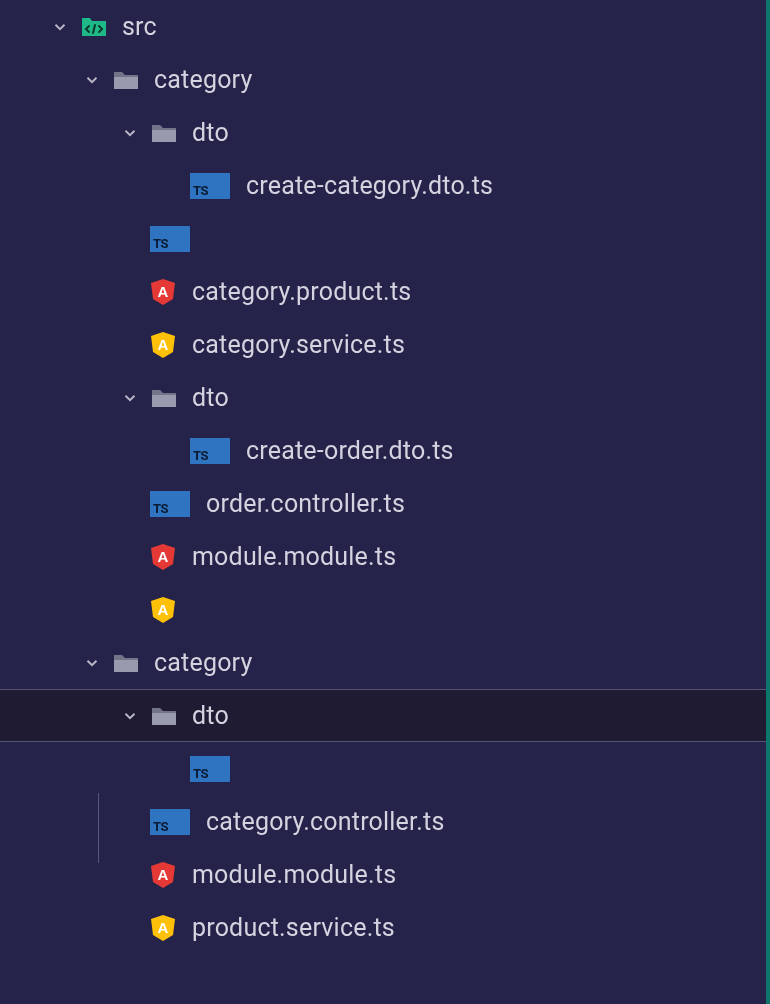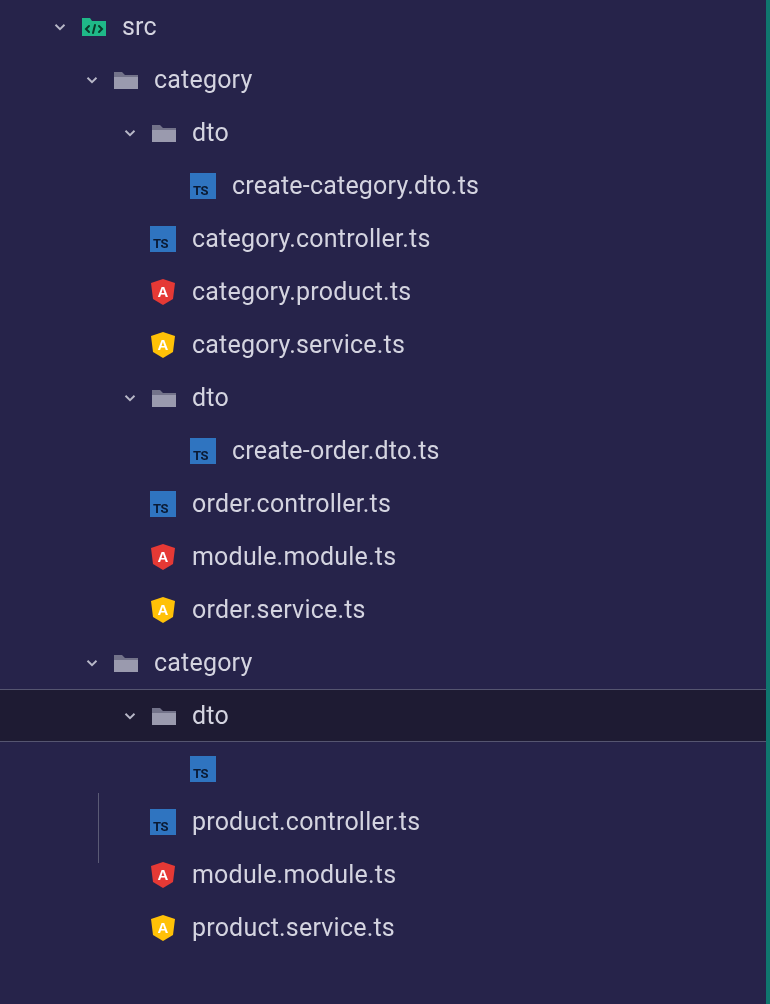--- a/index.html
+++ b/index.html
@@ -69,21 +69,21 @@
       margin-right: 14px;
       flex-shrink: 0;
     }
     .label {
       color: #d4d4e0;
       font-size: 25px;
       letter-spacing: 0.2px;
     }
     
     .icon-ts {
-      width: 26px;
+      width: 40px;
       height: 26px;
       background: #2f74c0;
       display: inline-flex;
       align-items: flex-end;
       justify-content: flex-start;
       padding: 0 0 2px 3px;
       margin-right: 16px;
     }
     .icon-ts-text {
       color: #0a1a33;
@@ -172,141 +172,139 @@
     <span class="icon-ts-text">TS</span>
   </span>
       <span class="label">create-category.dto.ts</span>
     </div>
     <div class="tree-row">
       <span class="indent" style="width:100px"></span>
       <span class="chevron-spacer"></span>
       <span class="icon-ts">
     <span class="icon-ts-text">TS</span>
   </span>
+    </div>
+    <div class="tree-row">
+      <span class="indent" style="width:100px"></span>
+      <span class="chevron-spacer"></span>
+      <span class="icon-shield">
+    <svg viewBox="0 0 26 28">
+      <path d="M13 1 L25 5 L23 21 L13 27 L3 21 L1 5 Z" fill="#e53935"></path>
+      <text x="13" y="19" text-anchor="middle" font-family="Arial" font-weight="700" font-size="15" fill="#ffffff">A</text>
+    </svg>
+  </span>
+      <span class="label">category.product.ts</span>
+    </div>
+    <div class="tree-row">
+      <span class="indent" style="width:100px"></span>
+      <span class="chevron-spacer"></span>
+      <span class="icon-shield">
+    <svg viewBox="0 0 26 28">
+      <path d="M13 1 L25 5 L23 21 L13 27 L3 21 L1 5 Z" fill="#ffc107"></path>
+      <text x="13" y="19" text-anchor="middle" font-family="Arial" font-weight="700" font-size="15" fill="#ffffff">A</text>
+    </svg>
+  </span>
+      <span class="label">category.service.ts</span>
+    </div>
+    <div class="tree-row">
+      <span class="indent" style="width:100px"></span>
+      <span class="chevron">
+    <svg viewBox="0 0 24 24">
+          <polyline points="6 9 12 15 18 9"></polyline>
+        </svg>
+  </span>
+      <span class="icon">
+    <svg viewBox="0 0 28 24">
+      <path d="M2 4 L10 4 L13 7 L26 7 L26 21 L2 21 Z" fill="#73738a"></path>
+      <path d="M2 9 L26 9 L26 21 L2 21 Z" fill="#9a9aae"></path>
+    </svg>
+  </span>
+      <span class="label">dto</span>
+    </div>
+    <div class="tree-row">
+      <span class="indent" style="width:140px"></span>
+      <span class="chevron-spacer"></span>
+      <span class="icon-ts">
+    <span class="icon-ts-text">TS</span>
+  </span>
+      <span class="label">create-order.dto.ts</span>
+    </div>
+    <div class="tree-row">
+      <span class="indent" style="width:100px"></span>
+      <span class="chevron-spacer"></span>
+      <span class="icon-ts">
+    <span class="icon-ts-text">TS</span>
+  </span>
+      <span class="label">order.controller.ts</span>
+    </div>
+    <div class="tree-row">
+      <span class="indent" style="width:100px"></span>
+      <span class="chevron-spacer"></span>
+      <span class="icon-shield">
+    <svg viewBox="0 0 26 28">
+      <path d="M13 1 L25 5 L23 21 L13 27 L3 21 L1 5 Z" fill="#e53935"></path>
+      <text x="13" y="19" text-anchor="middle" font-family="Arial" font-weight="700" font-size="15" fill="#ffffff">A</text>
+    </svg>
+  </span>
+      <span class="label">module.module.ts</span>
+    </div>
+    <div class="tree-row">
+      <span class="indent" style="width:100px"></span>
+      <span class="chevron-spacer"></span>
+      <span class="icon-shield">
+    <svg viewBox="0 0 26 28">
+      <path d="M13 1 L25 5 L23 21 L13 27 L3 21 L1 5 Z" fill="#ffc107"></path>
+      <text x="13" y="19" text-anchor="middle" font-family="Arial" font-weight="700" font-size="15" fill="#ffffff">A</text>
+    </svg>
+  </span>
+    </div>
+    <div class="tree-row">
+      <span class="indent" style="width:62px"></span>
+      <span class="chevron">
+    <svg viewBox="0 0 24 24">
+          <polyline points="6 9 12 15 18 9"></polyline>
+        </svg>
+  </span>
+      <span class="icon">
+    <svg viewBox="0 0 28 24">
+      <path d="M2 4 L10 4 L13 7 L26 7 L26 21 L2 21 Z" fill="#73738a"></path>
+      <path d="M2 9 L26 9 L26 21 L2 21 Z" fill="#9a9aae"></path>
+    </svg>
+  </span>
+      <span class="label">category</span>
+    </div>
+    <div class="tree-row selected">
+      <span class="indent" style="width:100px"></span>
+      <span class="chevron">
+    <svg viewBox="0 0 24 24">
+          <polyline points="6 9 12 15 18 9"></polyline>
+        </svg>
+  </span>
+      <span class="icon">
+    <svg viewBox="0 0 28 24">
+      <path d="M2 4 L10 4 L13 7 L26 7 L26 21 L2 21 Z" fill="#73738a"></path>
+      <path d="M2 9 L26 9 L26 21 L2 21 Z" fill="#9a9aae"></path>
+    </svg>
+  </span>
+      <span class="label">dto</span>
+    </div>
+    <div class="tree-row">
+      <span class="indent" style="width:140px"></span>
+      <span class="chevron-spacer"></span>
+      <span class="icon-ts">
+    <span class="icon-ts-text">TS</span>
+  </span>
+    </div>
+    <div class="tree-row">
+      <span class="indent" style="width:100px"></span>
+      <span class="chevron-spacer"></span>
+      <span class="icon-ts">
+    <span class="icon-ts-text">TS</span>
+  </span>
       <span class="label">category.controller.ts</span>
-    </div>
-    <div class="tree-row">
-      <span class="indent" style="width:100px"></span>
-      <span class="chevron-spacer"></span>
-      <span class="icon-shield">
-    <svg viewBox="0 0 26 28">
-      <path d="M13 1 L25 5 L23 21 L13 27 L3 21 L1 5 Z" fill="#e53935"></path>
-      <text x="13" y="19" text-anchor="middle" font-family="Arial" font-weight="700" font-size="15" fill="#ffffff">A</text>
-    </svg>
-  </span>
-      <span class="label">category.product.ts</span>
-    </div>
-    <div class="tree-row">
-      <span class="indent" style="width:100px"></span>
-      <span class="chevron-spacer"></span>
-      <span class="icon-shield">
-    <svg viewBox="0 0 26 28">
-      <path d="M13 1 L25 5 L23 21 L13 27 L3 21 L1 5 Z" fill="#ffc107"></path>
-      <text x="13" y="19" text-anchor="middle" font-family="Arial" font-weight="700" font-size="15" fill="#ffffff">A</text>
-    </svg>
-  </span>
-      <span class="label">category.service.ts</span>
-    </div>
-    <div class="tree-row">
-      <span class="indent" style="width:100px"></span>
-      <span class="chevron">
-    <svg viewBox="0 0 24 24">
-          <polyline points="6 9 12 15 18 9"></polyline>
-        </svg>
-  </span>
-      <span class="icon">
-    <svg viewBox="0 0 28 24">
-      <path d="M2 4 L10 4 L13 7 L26 7 L26 21 L2 21 Z" fill="#73738a"></path>
-      <path d="M2 9 L26 9 L26 21 L2 21 Z" fill="#9a9aae"></path>
-    </svg>
-  </span>
-      <span class="label">dto</span>
-    </div>
-    <div class="tree-row">
-      <span class="indent" style="width:140px"></span>
-      <span class="chevron-spacer"></span>
-      <span class="icon-ts">
-    <span class="icon-ts-text">TS</span>
-  </span>
-      <span class="label">create-order.dto.ts</span>
-    </div>
-    <div class="tree-row">
-      <span class="indent" style="width:100px"></span>
-      <span class="chevron-spacer"></span>
-      <span class="icon-ts">
-    <span class="icon-ts-text">TS</span>
-  </span>
-      <span class="label">order.controller.ts</span>
-    </div>
-    <div class="tree-row">
-      <span class="indent" style="width:100px"></span>
-      <span class="chevron-spacer"></span>
-      <span class="icon-shield">
-    <svg viewBox="0 0 26 28">
-      <path d="M13 1 L25 5 L23 21 L13 27 L3 21 L1 5 Z" fill="#e53935"></path>
-      <text x="13" y="19" text-anchor="middle" font-family="Arial" font-weight="700" font-size="15" fill="#ffffff">A</text>
-    </svg>
-  </span>
-      <span class="label">module.module.ts</span>
-    </div>
-    <div class="tree-row">
-      <span class="indent" style="width:100px"></span>
-      <span class="chevron-spacer"></span>
-      <span class="icon-shield">
-    <svg viewBox="0 0 26 28">
-      <path d="M13 1 L25 5 L23 21 L13 27 L3 21 L1 5 Z" fill="#ffc107"></path>
-      <text x="13" y="19" text-anchor="middle" font-family="Arial" font-weight="700" font-size="15" fill="#ffffff">A</text>
-    </svg>
-  </span>
-      <span class="label">order.service.ts</span>
-    </div>
-    <div class="tree-row">
-      <span class="indent" style="width:62px"></span>
-      <span class="chevron">
-    <svg viewBox="0 0 24 24">
-          <polyline points="6 9 12 15 18 9"></polyline>
-        </svg>
-  </span>
-      <span class="icon">
-    <svg viewBox="0 0 28 24">
-      <path d="M2 4 L10 4 L13 7 L26 7 L26 21 L2 21 Z" fill="#73738a"></path>
-      <path d="M2 9 L26 9 L26 21 L2 21 Z" fill="#9a9aae"></path>
-    </svg>
-  </span>
-      <span class="label">category</span>
-    </div>
-    <div class="tree-row selected">
-      <span class="indent" style="width:100px"></span>
-      <span class="chevron">
-    <svg viewBox="0 0 24 24">
-          <polyline points="6 9 12 15 18 9"></polyline>
-        </svg>
-  </span>
-      <span class="icon">
-    <svg viewBox="0 0 28 24">
-      <path d="M2 4 L10 4 L13 7 L26 7 L26 21 L2 21 Z" fill="#73738a"></path>
-      <path d="M2 9 L26 9 L26 21 L2 21 Z" fill="#9a9aae"></path>
-    </svg>
-  </span>
-      <span class="label">dto</span>
-    </div>
-    <div class="tree-row">
-      <span class="indent" style="width:140px"></span>
-      <span class="chevron-spacer"></span>
-      <span class="icon-ts">
-    <span class="icon-ts-text">TS</span>
-  </span>
-    </div>
-    <div class="tree-row">
-      <span class="indent" style="width:100px"></span>
-      <span class="chevron-spacer"></span>
-      <span class="icon-ts">
-    <span class="icon-ts-text">TS</span>
-  </span>
-      <span class="label">product.controller.ts</span>
     </div>
     <div class="tree-row">
       <span class="indent" style="width:100px"></span>
       <span class="chevron-spacer"></span>
       <span class="icon-shield">
     <svg viewBox="0 0 26 28">
       <path d="M13 1 L25 5 L23 21 L13 27 L3 21 L1 5 Z" fill="#e53935"></path>
       <text x="13" y="19" text-anchor="middle" font-family="Arial" font-weight="700" font-size="15" fill="#ffffff">A</text>
     </svg>
   </span>

